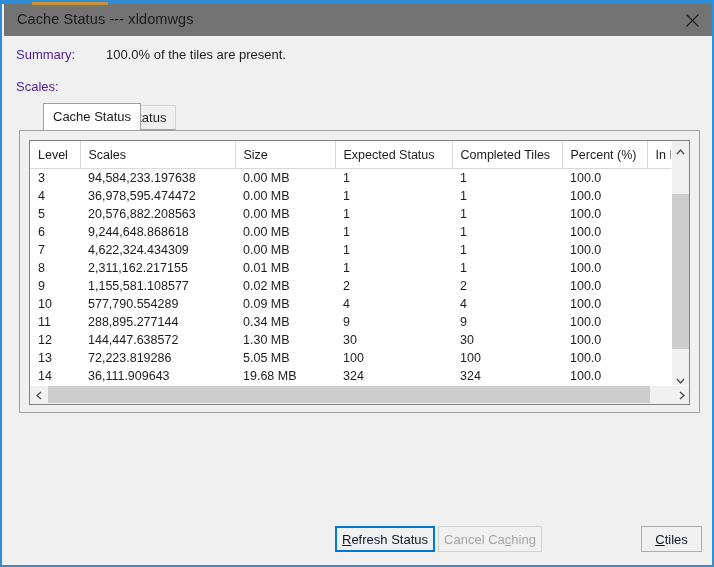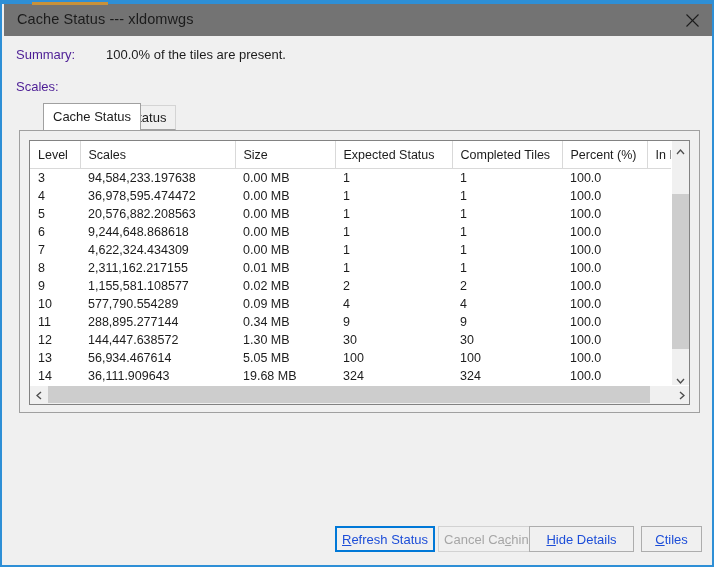--- a/index.html
+++ b/index.html
@@ -276,21 +276,21 @@
     top: 490px;
     width: 710px;
     height: 41px;
   }
   .btn {
     position: absolute;
     top: 0px;
     height: 26px;
     box-sizing: border-box;
     font-size: 13px;
-    color: #1d4ed8;
+    color: #0f172a;
     background: #f0f0f0;
     border: 1px solid #adadad;
     display: flex;
     align-items: center;
     justify-content: center;
     white-space: nowrap;
     cursor: default;
     user-select: none;
   }
   .btn.focused {
@@ -456,21 +456,21 @@
                   <td>12</td>
                   <td>144,447.638572</td>
                   <td>1.30 MB</td>
                   <td>30</td>
                   <td>30</td>
                   <td>100.0</td>
                   <td></td>
                 </tr>
                 <tr>
                   <td>13</td>
-                  <td>56,934.467614</td>
+                  <td>72,223.819286</td>
                   <td>5.05 MB</td>
                   <td>100</td>
                   <td>100</td>
                   <td>100.0</td>
                   <td></td>
                 </tr>
                 <tr>
                   <td>14</td>
                   <td>36,111.909643</td>
                   <td>19.68 MB</td>
@@ -536,23 +536,20 @@
     <div id="buttonbar">
 
       <div class="btn focused" id="btn-refresh">
         <span><span class="u">R</span><span>efresh Status</span></span>
       </div>
 
       <div class="btn disabled" id="btn-cancel">
         <span><span>Cancel Ca</span><span class="u">c</span><span>hing</span></span>
       </div>
 
-      <div class="btn" id="btn-hide">
-        <span><span class="u">H</span><span>ide Details</span></span>
-      </div>
 
       <div class="btn" id="btn-close">
         <span><span class="u">C</span><span>tiles</span></span>
       </div>
 
     </div>
 
   </div>
 </div>
 

